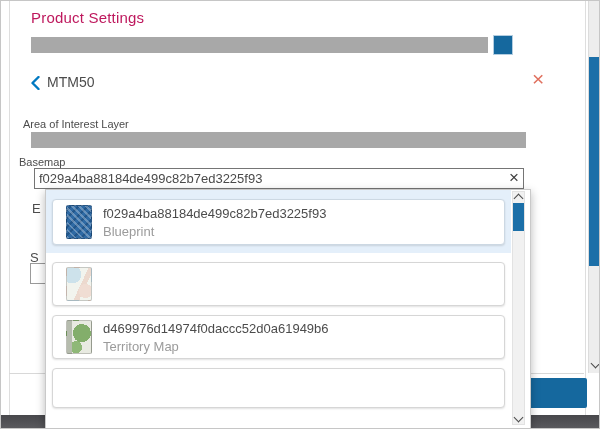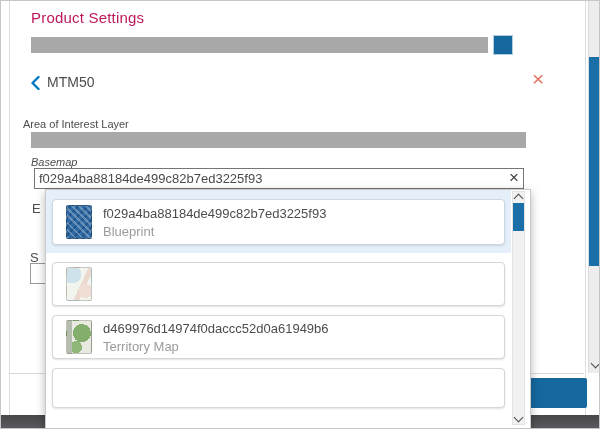--- a/index.html
+++ b/index.html
@@ -12,21 +12,21 @@
   .page-title{left:30px;top:8px;font-size:15px;color:#be185d;letter-spacing:.2px;}
   .modal-frame{left:8px;top:-2px;width:575px;height:416px;border:1px solid #dedede;background:#fff;}
   .top-gray-bar{left:30px;top:36px;width:457px;height:16px;background:#a8a8a8;}
   .top-blue-square{left:493px;top:35px;width:18px;height:18px;background:#15689e;outline:1px solid #b3cde0;}
   .back-row{left:30px;top:73px;display:flex;align-items:flex-end;gap:7px;cursor:pointer;}
   .back-label{font-size:14px;color:#4c4c4c;}
   .close-x{left:531px;top:68px;font-size:21px;line-height:20px;color:#e0705e;font-weight:400;cursor:pointer;}
   .field-label{font-size:11px;color:#4c4c4c;}
   .aoi-label{left:22px;top:117px;}
   .aoi-bar{left:30px;top:131px;width:495px;height:16px;background:#a8a8a8;}
-  .basemap-label{left:30px;top:155px;font-style:italic;}
+  .basemap-label{left:18px;top:155px;}
   .input-wrap{left:33px;top:167px;width:490px;height:21px;}
   .input-wrap input{
     width:100%;height:100%;box-sizing:border-box;border:1px solid #757575;background:#fff;
     font-family:inherit;font-size:13px;color:#4a4a4a;padding:0 24px 0 4px;outline:none;
   }
   .clear-x{position:absolute;right:5px;top:0px;font-size:17px;line-height:20px;color:#3f3f3f;cursor:pointer;}
   .clipped-e{left:31px;top:200px;font-size:13px;color:#4c4c4c;}
   .clipped-s{left:29px;top:249px;font-size:13px;color:#4c4c4c;}
   .clipped-box{left:29px;top:262px;width:40px;height:19px;border:1px solid #9a9a9a;background:#fff;}
   .footer-divider{left:8px;top:372px;width:575px;height:1px;background:#d8d8d8;}

